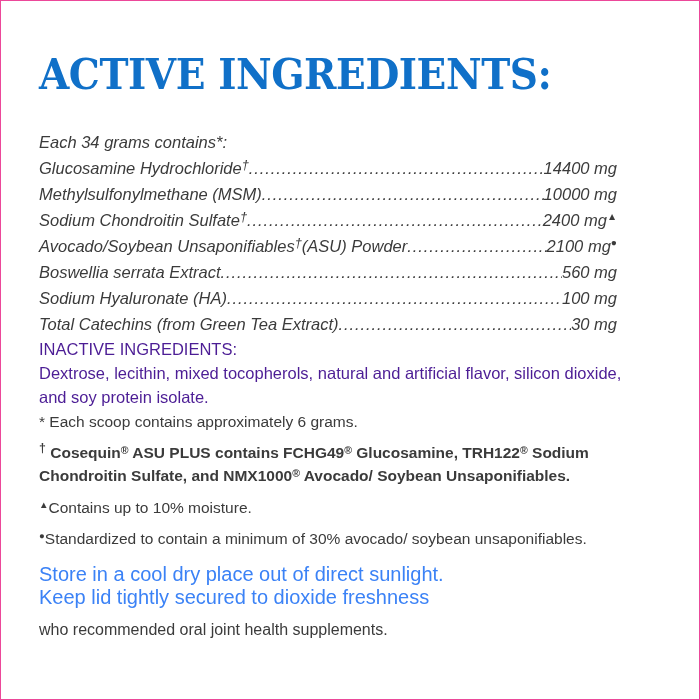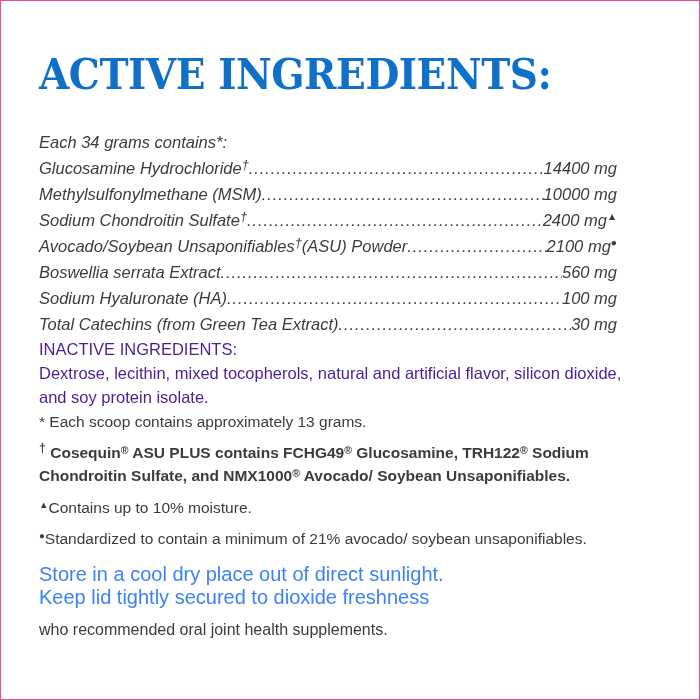--- a/index.html
+++ b/index.html
@@ -200,34 +200,34 @@
       </div>
   </div>
 
   <div id="inactive-block">
     <span id="inactive-heading">INACTIVE INGREDIENTS:</span>
     <span id="inactive-text">Dextrose, lecithin, mixed tocopherols, natural and artificial flavor, silicon dioxide, and soy protein isolate.</span>
   </div>
 
   <div class="footnote" id="footnote-scoop">
     <span class="star">*</span>
-    <span>Each scoop contains approximately 13 grams.</span>
+    <span>Each scoop contains approximately 6 grams.</span>
   </div>
 
   <div class="footnote" id="footnote-cosequin">
     <sup class="dagger-lead">†</sup>
     <span>Cosequin</span><span class="reg">®</span><span> ASU PLUS contains FCHG49</span><span class="reg">®</span><span> Glucosamine, TRH122</span><span class="reg">®</span><span> Sodium Chondroitin Sulfate, and NMX1000</span><span class="reg">®</span><span> Avocado/ Soybean Unsaponifiables.</span>
   </div>
 
   <div class="footnote" id="footnote-moisture">
     <sup class="marker">▲</sup><span>Contains up to 10% moisture.</span>
   </div>
 
   <div class="footnote" id="footnote-standardized">
-    <sup class="marker">●</sup><span>Standardized to contain a minimum of 21% avocado/ soybean unsaponifiables.</span>
+    <sup class="marker">●</sup><span>Standardized to contain a minimum of 30% avocado/ soybean unsaponifiables.</span>
   </div>
 
   <div id="storage-block">
     <div>Store in a cool dry place out of direct sunlight.</div>
     <div>Keep lid tightly secured to dioxide freshness</div>
   </div>
 
   <div id="footnote-source">
     <div>who recommended oral joint health supplements.</div>
   </div>

